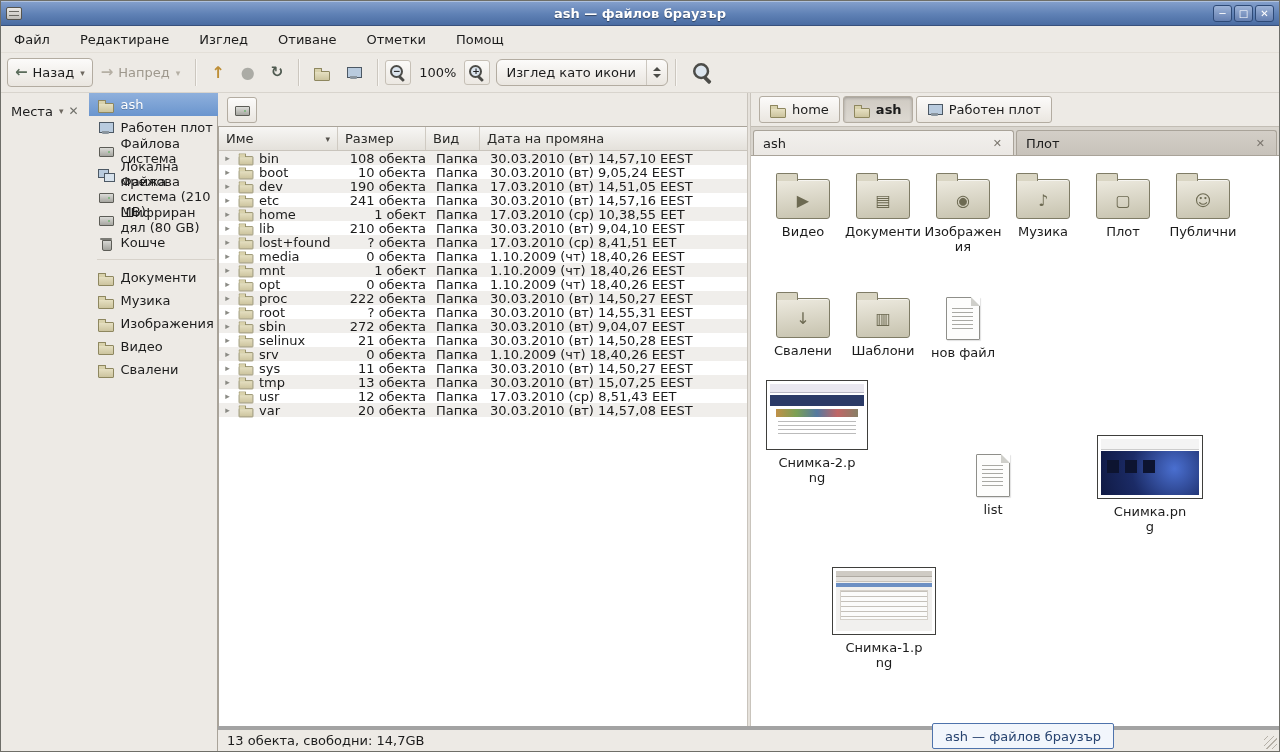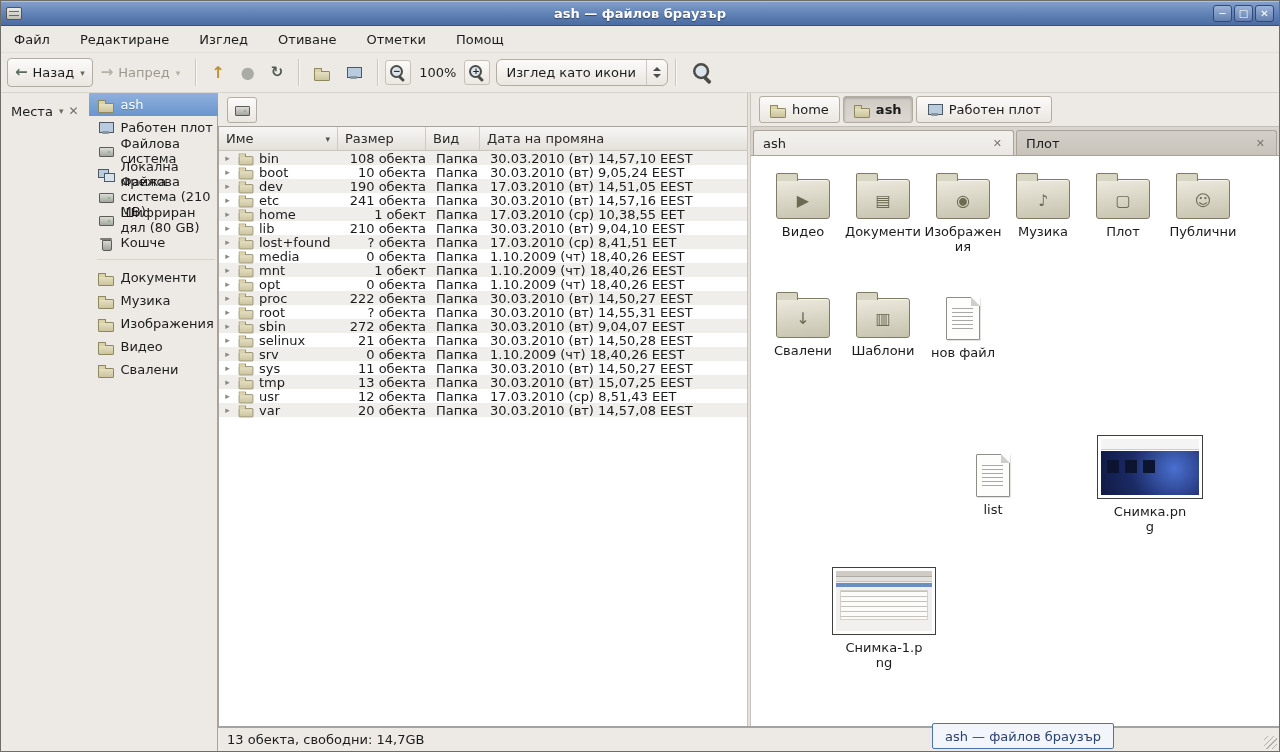--- a/index.html
+++ b/index.html
@@ -64,21 +64,21 @@
 .main{position:absolute;top:92px;left:0;right:0;bottom:0;display:flex}
 .sidebar{width:217px;flex:none;background:#EDEAE5;border-right:1px solid #A9A399;display:flex;flex-direction:row}
 .sb-head{display:flex;align-items:center;height:36px;padding:0 10px;gap:5px}
 .sb-close{margin-left:auto;color:#6E6E68;font-size:12px}
 .place{display:flex;align-items:center;gap:7px;height:23px;padding:0 9px}
 .place.selected{background:linear-gradient(#8FB0DC,#6A95CE);color:#fff;text-shadow:0 1px 0 rgba(0,0,0,.2)}
 .place.sep-after{margin-bottom:12px;position:relative}
 .place.sep-after::after{content:"";position:absolute;left:8px;right:8px;bottom:-6px;height:1px;background:#D7D2CA}
 .content-col{flex:1;display:flex;flex-direction:column;min-width:0}
 .panes{flex:1;display:flex;min-height:0}
-.statusbar{height:25px;flex:none;border-top:2px solid #a3a3a3;display:flex;align-items:center;padding:0 9px;background:#EDEAE5;position:relative}
+.statusbar{height:25px;flex:none;border-top:4px solid #a3a3a3;display:flex;align-items:center;padding:0 9px;background:#EDEAE5;position:relative}
 .grip{position:absolute;right:2px;bottom:2px;width:13px;height:13px;background:repeating-linear-gradient(315deg,transparent 0 3px,#B5B0A7 3px 4px)}
 
 
 .pane-mid{flex:1;min-width:0;display:flex;flex-direction:column;background:#EDEAE5}
 .mid-pathbar{height:33px;flex:none;display:flex;align-items:center;padding:0 9px}
 .root-crumb{width:30px;height:26px;border:1px solid #B3ACA1;border-radius:3px;background:linear-gradient(#FCFBFA,#EAE6E0);display:flex;align-items:center;justify-content:center}
 .tree{flex:1;display:flex;flex-direction:column;background:#fff;border-top:1px solid #A9A399;border-left:1px solid #A9A399;min-height:0}
 .thead{display:flex;flex:none;height:24px;background:linear-gradient(#F7F6F4,#E4E1DB);border-bottom:1px solid #C9C4BC}
 .th{display:flex;align-items:center;padding:0 7px;border-right:1px solid #CFCAC2;color:#2A2A28}
 .th-name{width:119px}
@@ -636,20 +636,31 @@
                     </div>
                     <div class="iv-label">Шаблони</div>
                   </div>
                 </div>
               <div class="iv-item">
                 <div class="page lines big"></div>
                 <div class="iv-label">нов файл</div>
               </div>
             </div>
 
+            <div class="thumb t-a">
+              <div class="timg web">
+                <div class="w-in">
+                    <div class="w-a"></div>
+                    <div class="w-b"></div>
+                    <div class="w-c"></div>
+                    <div class="w-d"></div>
+                  </div>
+              </div>
+              <div class="iv-label">Снимка-2.png</div>
+            </div>
 
             <div class="thumb t-b">
               <div class="page lines big"></div>
               <div class="iv-label">list</div>
             </div>
 
             <div class="thumb t-c">
               <div class="timg darkimg">
                 <div class="d-in">
                     <div class="d-top"></div>

